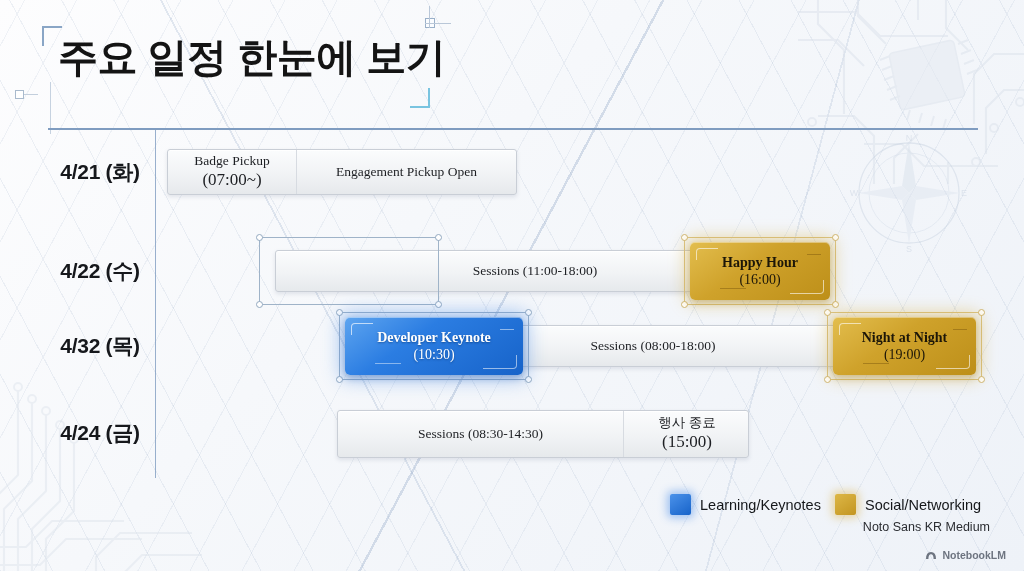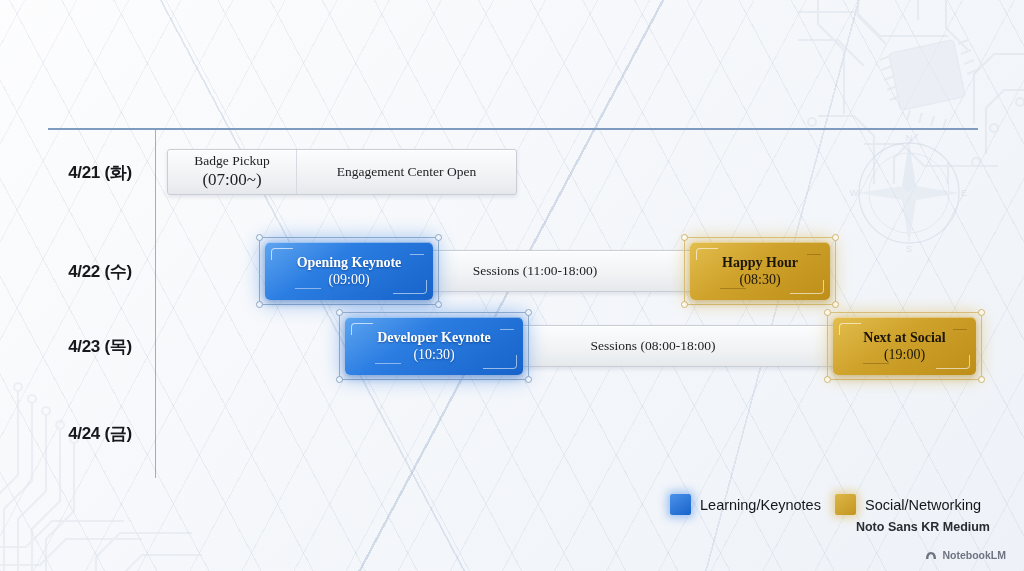--- a/index.html
+++ b/index.html
@@ -63,21 +63,21 @@
 
   
   .timeline { position:absolute; left:48px; top:128px; width:930px; height:350px; }
   .hline { position:absolute; left:0; width:930px; height:1.6px; background:#7f9cc0; opacity:.85;}
   .vline { position:absolute; left:107px; top:0; width:1.4px; height:350px; background:#7f9cc0; opacity:.8;}
 
   .row { position:absolute; left:0; width:930px; height:86px; }
   .daylabel {
     position:absolute; left:0; top:0; width:104px; height:86px;
     display:flex; align-items:center; justify-content:center;
-    font-size:17px; font-weight:700; color:#16181c; letter-spacing:-.3px;
+    font-size:21px; font-weight:700; color:#16181c; letter-spacing:-.3px;
   }
   .track { position:absolute; left:107px; top:0; right:0; height:86px;font-family:Liberation Serif, serif; }
 
   
   .bar-gray {
     position:absolute;
     background:linear-gradient(180deg,#fbfcfd 0%,#f1f3f5 55%,#e6e9ec 100%);
     border:1px solid #c9ced6;
     border-radius:3px;
     box-shadow:0 2px 4px rgba(60,80,110,.13), inset 0 1px 0 rgba(255,255,255,.9);
@@ -138,21 +138,21 @@
   .legend { position:absolute; left:670px; top:492px; width:320px; height:58px; }
   .leg-item { position:absolute; display:flex; align-items:center; gap:9px; }
   .leg-sw { width:21px; height:21px; border-radius:2px; }
   .leg-sw.blue { background:linear-gradient(145deg,#4b92ea,#1763c9);
     box-shadow:0 0 9px 3px rgba(60,130,230,.45); }
   .leg-sw.gold { background:linear-gradient(145deg,#ddb747,#c39520);
     box-shadow:0 0 9px 3px rgba(216,170,50,.42); }
   .leg-label { font-size:14.5px; color:#15171a; font-weight:500; white-space:nowrap; }
   .leg-note {
     position:absolute; right:0; top:28px;
-    font-size:12.5px; font-weight:700; color:#2a2c31; white-space:nowrap;
+    font-size:12.5px; font-weight:400; color:#2a2c31; white-space:nowrap;
   }
 
   
   .watermark {
     position:absolute; right:18px; bottom:10px;
     display:flex; align-items:center; gap:5px;
     font-size:10.5px; color:#6d7480; font-weight:600;
   }
 </style>
 </head>
@@ -227,88 +227,91 @@
     <path d="M29 97 L60 66 L63 63 L56 70 Z" fill="#e2e8f1"></path>
     <path d="M97 97 L66 66 L63 63 L70 70 Z" fill="#e2e8f1"></path>
     <g fill="#c2cddc" font-size="9" font-family="Liberation Sans, sans-serif" text-anchor="middle">
       <text x="63" y="11">N</text>
         <text x="63" y="122">S</text>
       <text x="118" y="66">E</text>
         <text x="8" y="66">W</text>
     </g>
   </svg>
 
+  <div class="title-wrap">
+    <div class="br tl"></div>
+    <div class="br br2"></div>
+    <div class="handle-sq"></div>
+    <div class="handle-cross hc1"></div>
+    <div class="handle-cross hc2"></div>
+    <div class="tick-left"></div>
+    <div class="tick-dot"></div>
+    <div class="title-underline"></div>
+    <div class="title-text">주요 일정 한눈에 보기</div>
+  </div>
 
   <div class="timeline">
     <div class="vline"></div>
 
     <div class="hline" style="top:0"></div>
     <div class="hline" style="top:87"></div>
     <div class="hline" style="top:174"></div>
     <div class="hline" style="top:261"></div>
     <div class="hline" style="top:348"></div>
 
     <div class="row" style="top:1px">
       <div class="daylabel">4/21 (화)</div>
       <div class="track">
         <div class="bar-gray" style="left:12px; top:20px; width:350px; height:46px;">
           <div class="gray-cell" style="width:128px;">
             <span>Badge Pickup</span>
             <span class="sub">(07:00~)</span>
           </div>
           <div class="gray-cell" style="width:220px;">
-            <span>Engagement Center Open</span>
+            <span>Engagement Pickup Open</span>
           </div>
         </div>
       </div>
     </div>
 
     <div class="row" style="top:100px">
       <div class="daylabel">4/22 (수)</div>
       <div class="track">
         <div class="bar-gray" style="left:120px; top:22px; width:520px; height:42px; justify-content:center;">
           <div class="gray-cell" style="width:100%;">
             <span>Sessions (11:00-18:00)</span>
           </div>
         </div>
 
         <div class="selframe" style="left:104px; top:9px; width:180px; height:68px;">
           <span class="pt a"></span>
             <span class="pt b"></span>
             <span class="pt c"></span>
             <span class="pt d"></span>
         </div>
-        <div class="chip chip-blue" style="left:110px; top:14px; width:168px; height:58px;">
-          <span class="chip-acc tlc"></span>
-            <span class="chip-acc brc"></span>
-          <span class="chip-acc tline"></span>
-            <span class="chip-acc bline"></span>
-          <span>Opening Keynote</span>
-          <span class="sub">(09:00)</span>
-        </div>
 
         <div class="selframe gold" style="left:529px; top:9px; width:152px; height:68px;">
           <span class="pt a"></span>
             <span class="pt b"></span>
             <span class="pt c"></span>
             <span class="pt d"></span>
         </div>
         <div class="chip chip-gold" style="left:535px; top:14px; width:140px; height:58px;">
           <span class="chip-acc tlc"></span>
             <span class="chip-acc brc"></span>
           <span class="chip-acc tline"></span>
             <span class="chip-acc bline"></span>
           <span>Happy Hour</span>
-          <span class="sub">(08:30)</span>
+          <span class="sub">(16:00)</span>
         </div>
       </div>
     </div>
 
     <div class="row" style="top:175px">
-      <div class="daylabel">4/23 (목)</div>
+      <div class="daylabel">4/32 (목)</div>
       <div class="track">
         <div class="bar-gray" style="left:200px; top:22px; width:596px; height:42px; justify-content:center;">
           <div class="gray-cell" style="width:100%;">
             <span>Sessions (08:00-18:00)</span>
           </div>
         </div>
 
         <div class="selframe" style="left:184px; top:9px; width:190px; height:68px;">
           <span class="pt a"></span>
             <span class="pt b"></span>
@@ -328,28 +331,39 @@
           <span class="pt a"></span>
             <span class="pt b"></span>
             <span class="pt c"></span>
             <span class="pt d"></span>
         </div>
         <div class="chip chip-gold" style="left:678px; top:14px; width:143px; height:58px;">
           <span class="chip-acc tlc"></span>
             <span class="chip-acc brc"></span>
           <span class="chip-acc tline"></span>
             <span class="chip-acc bline"></span>
-          <span>Next at Social</span>
+          <span>Night at Night</span>
           <span class="sub">(19:00)</span>
         </div>
       </div>
     </div>
 
     <div class="row" style="top:262px">
       <div class="daylabel">4/24 (금)</div>
+      <div class="track">
+        <div class="bar-gray" style="left:182px; top:20px; width:412px; height:48px;">
+          <div class="gray-cell" style="width:285px;">
+            <span>Sessions (08:30-14:30)</span>
+          </div>
+          <div class="gray-cell" style="width:127px;">
+            <span>행사 종료</span>
+            <span class="sub">(15:00)</span>
+          </div>
+        </div>
+      </div>
     </div>
   </div>
 
   <div class="legend">
     <div class="leg-item" style="left:165px; top:2px;">
       <span class="leg-sw gold"></span>
       <span class="leg-label">Social/Networking</span>
     </div>
     <div class="leg-item" style="left:0; top:2px;">
       <span class="leg-sw blue"></span>

